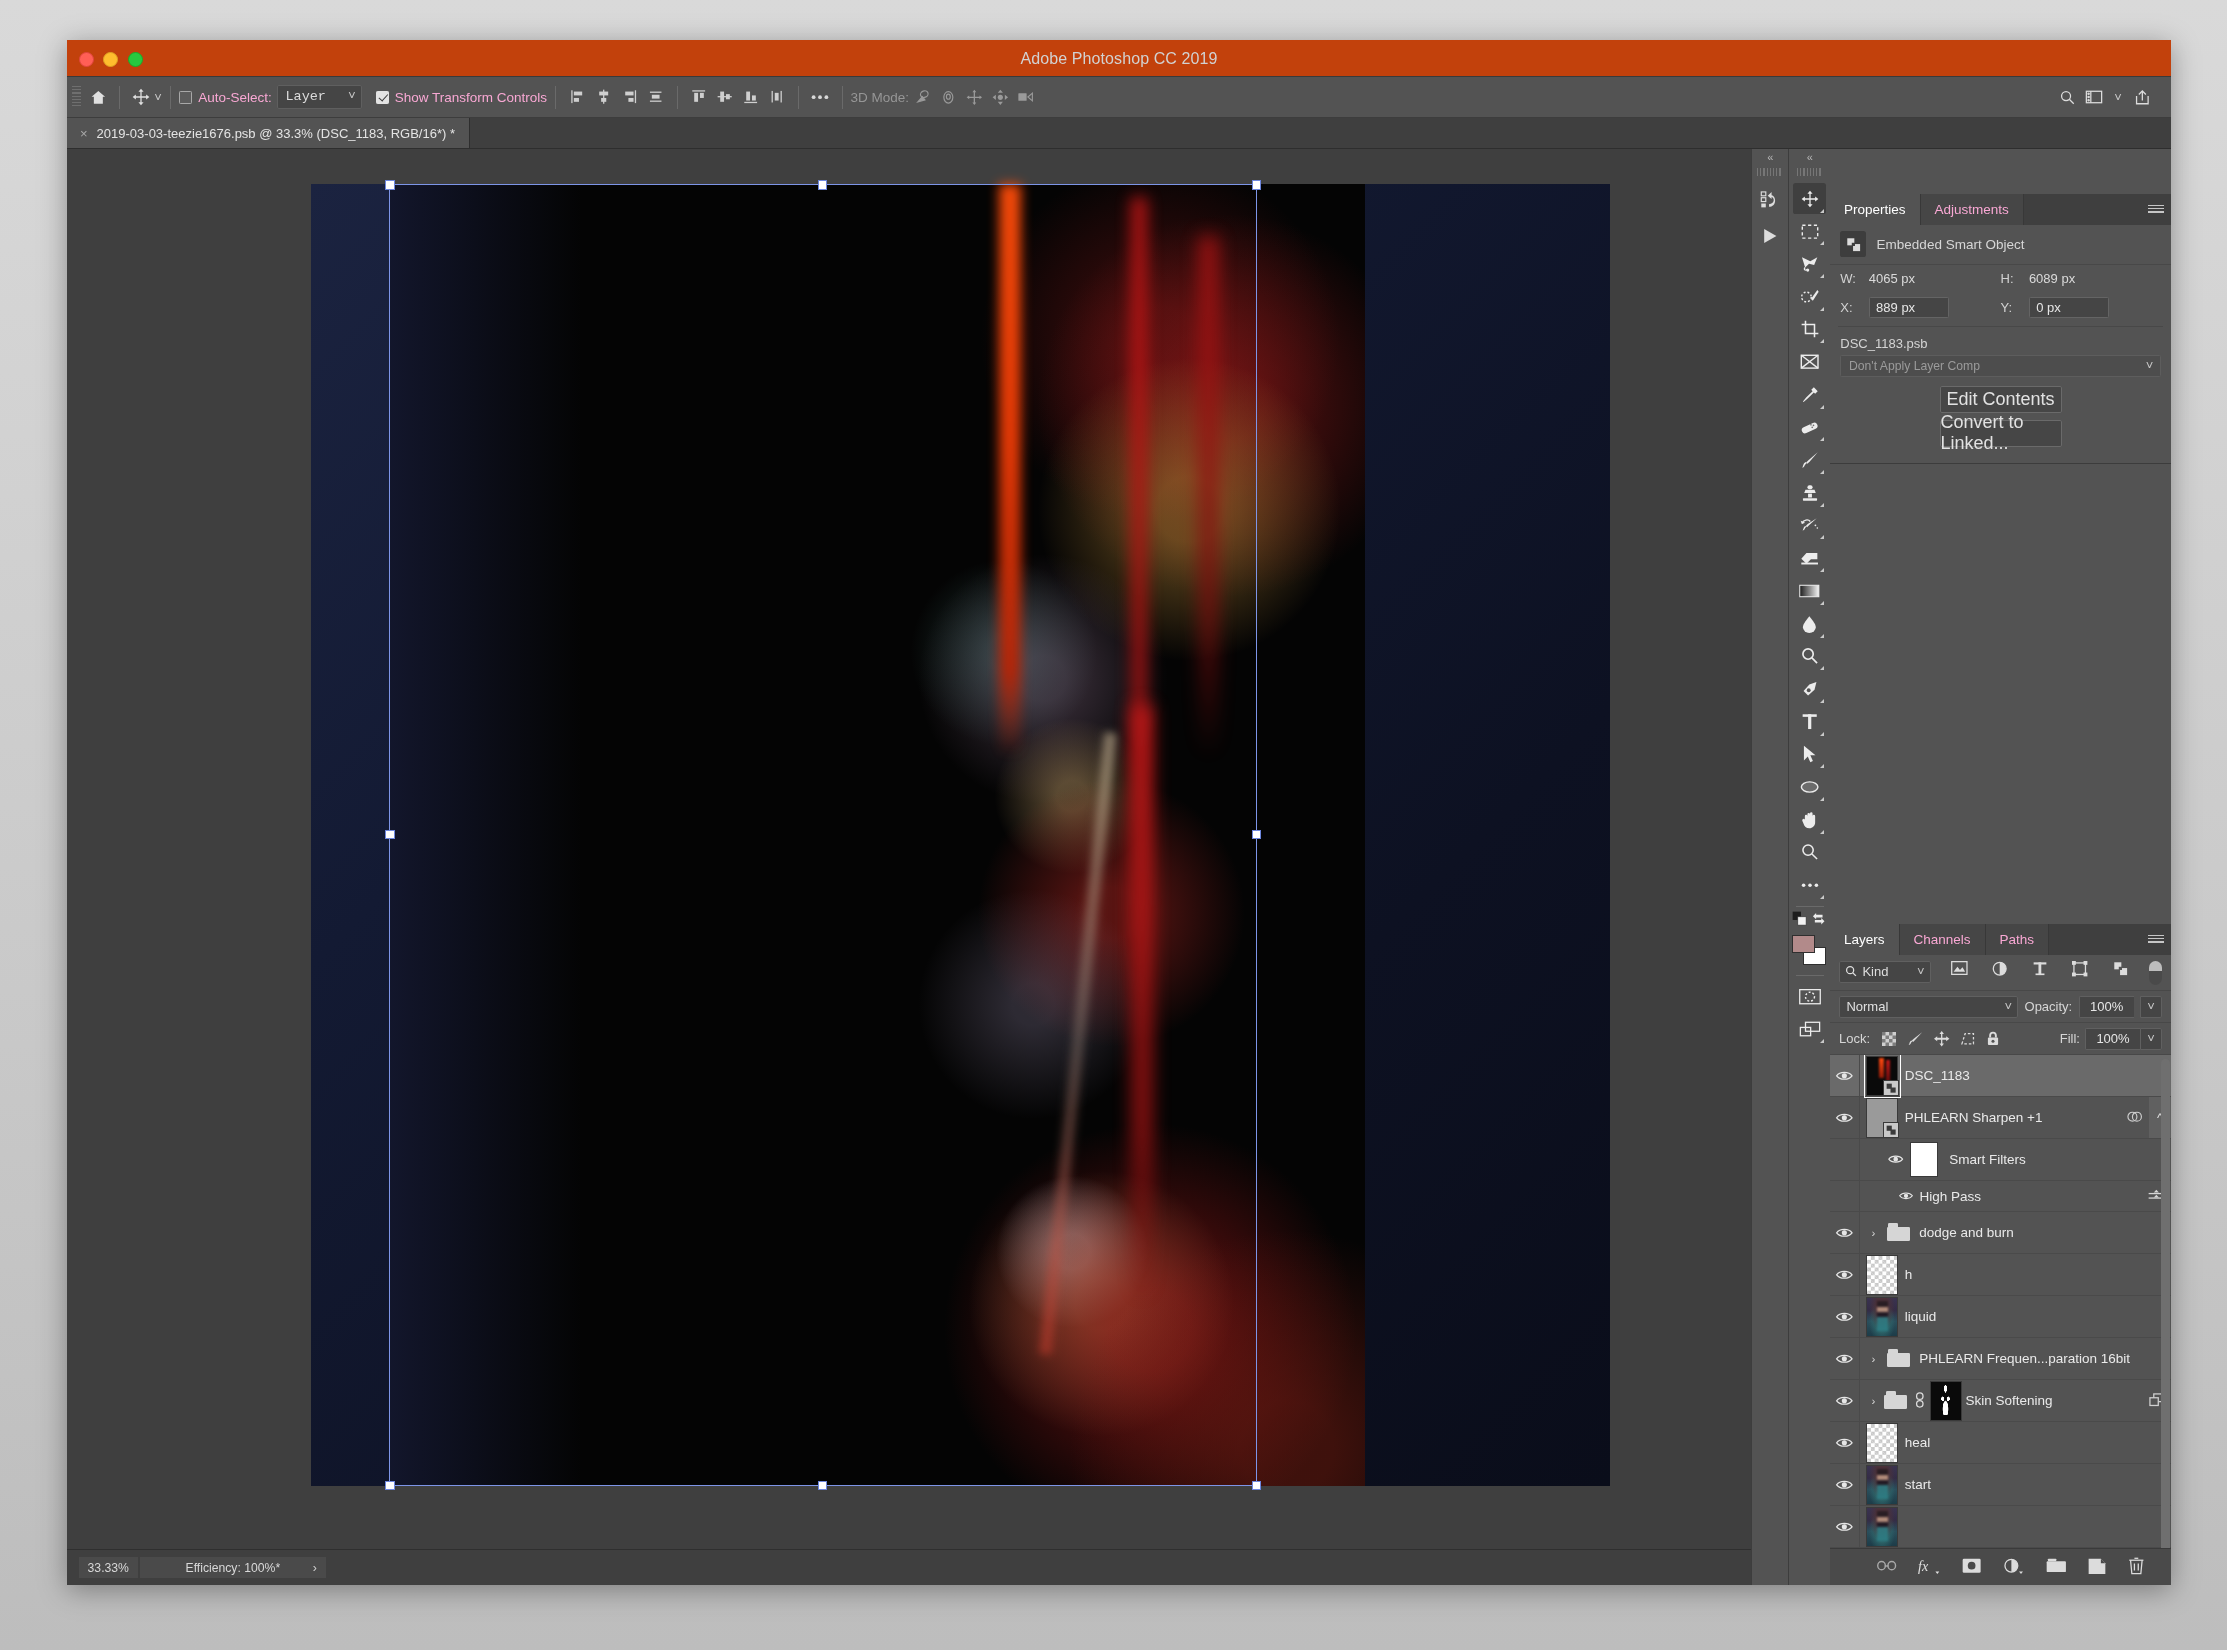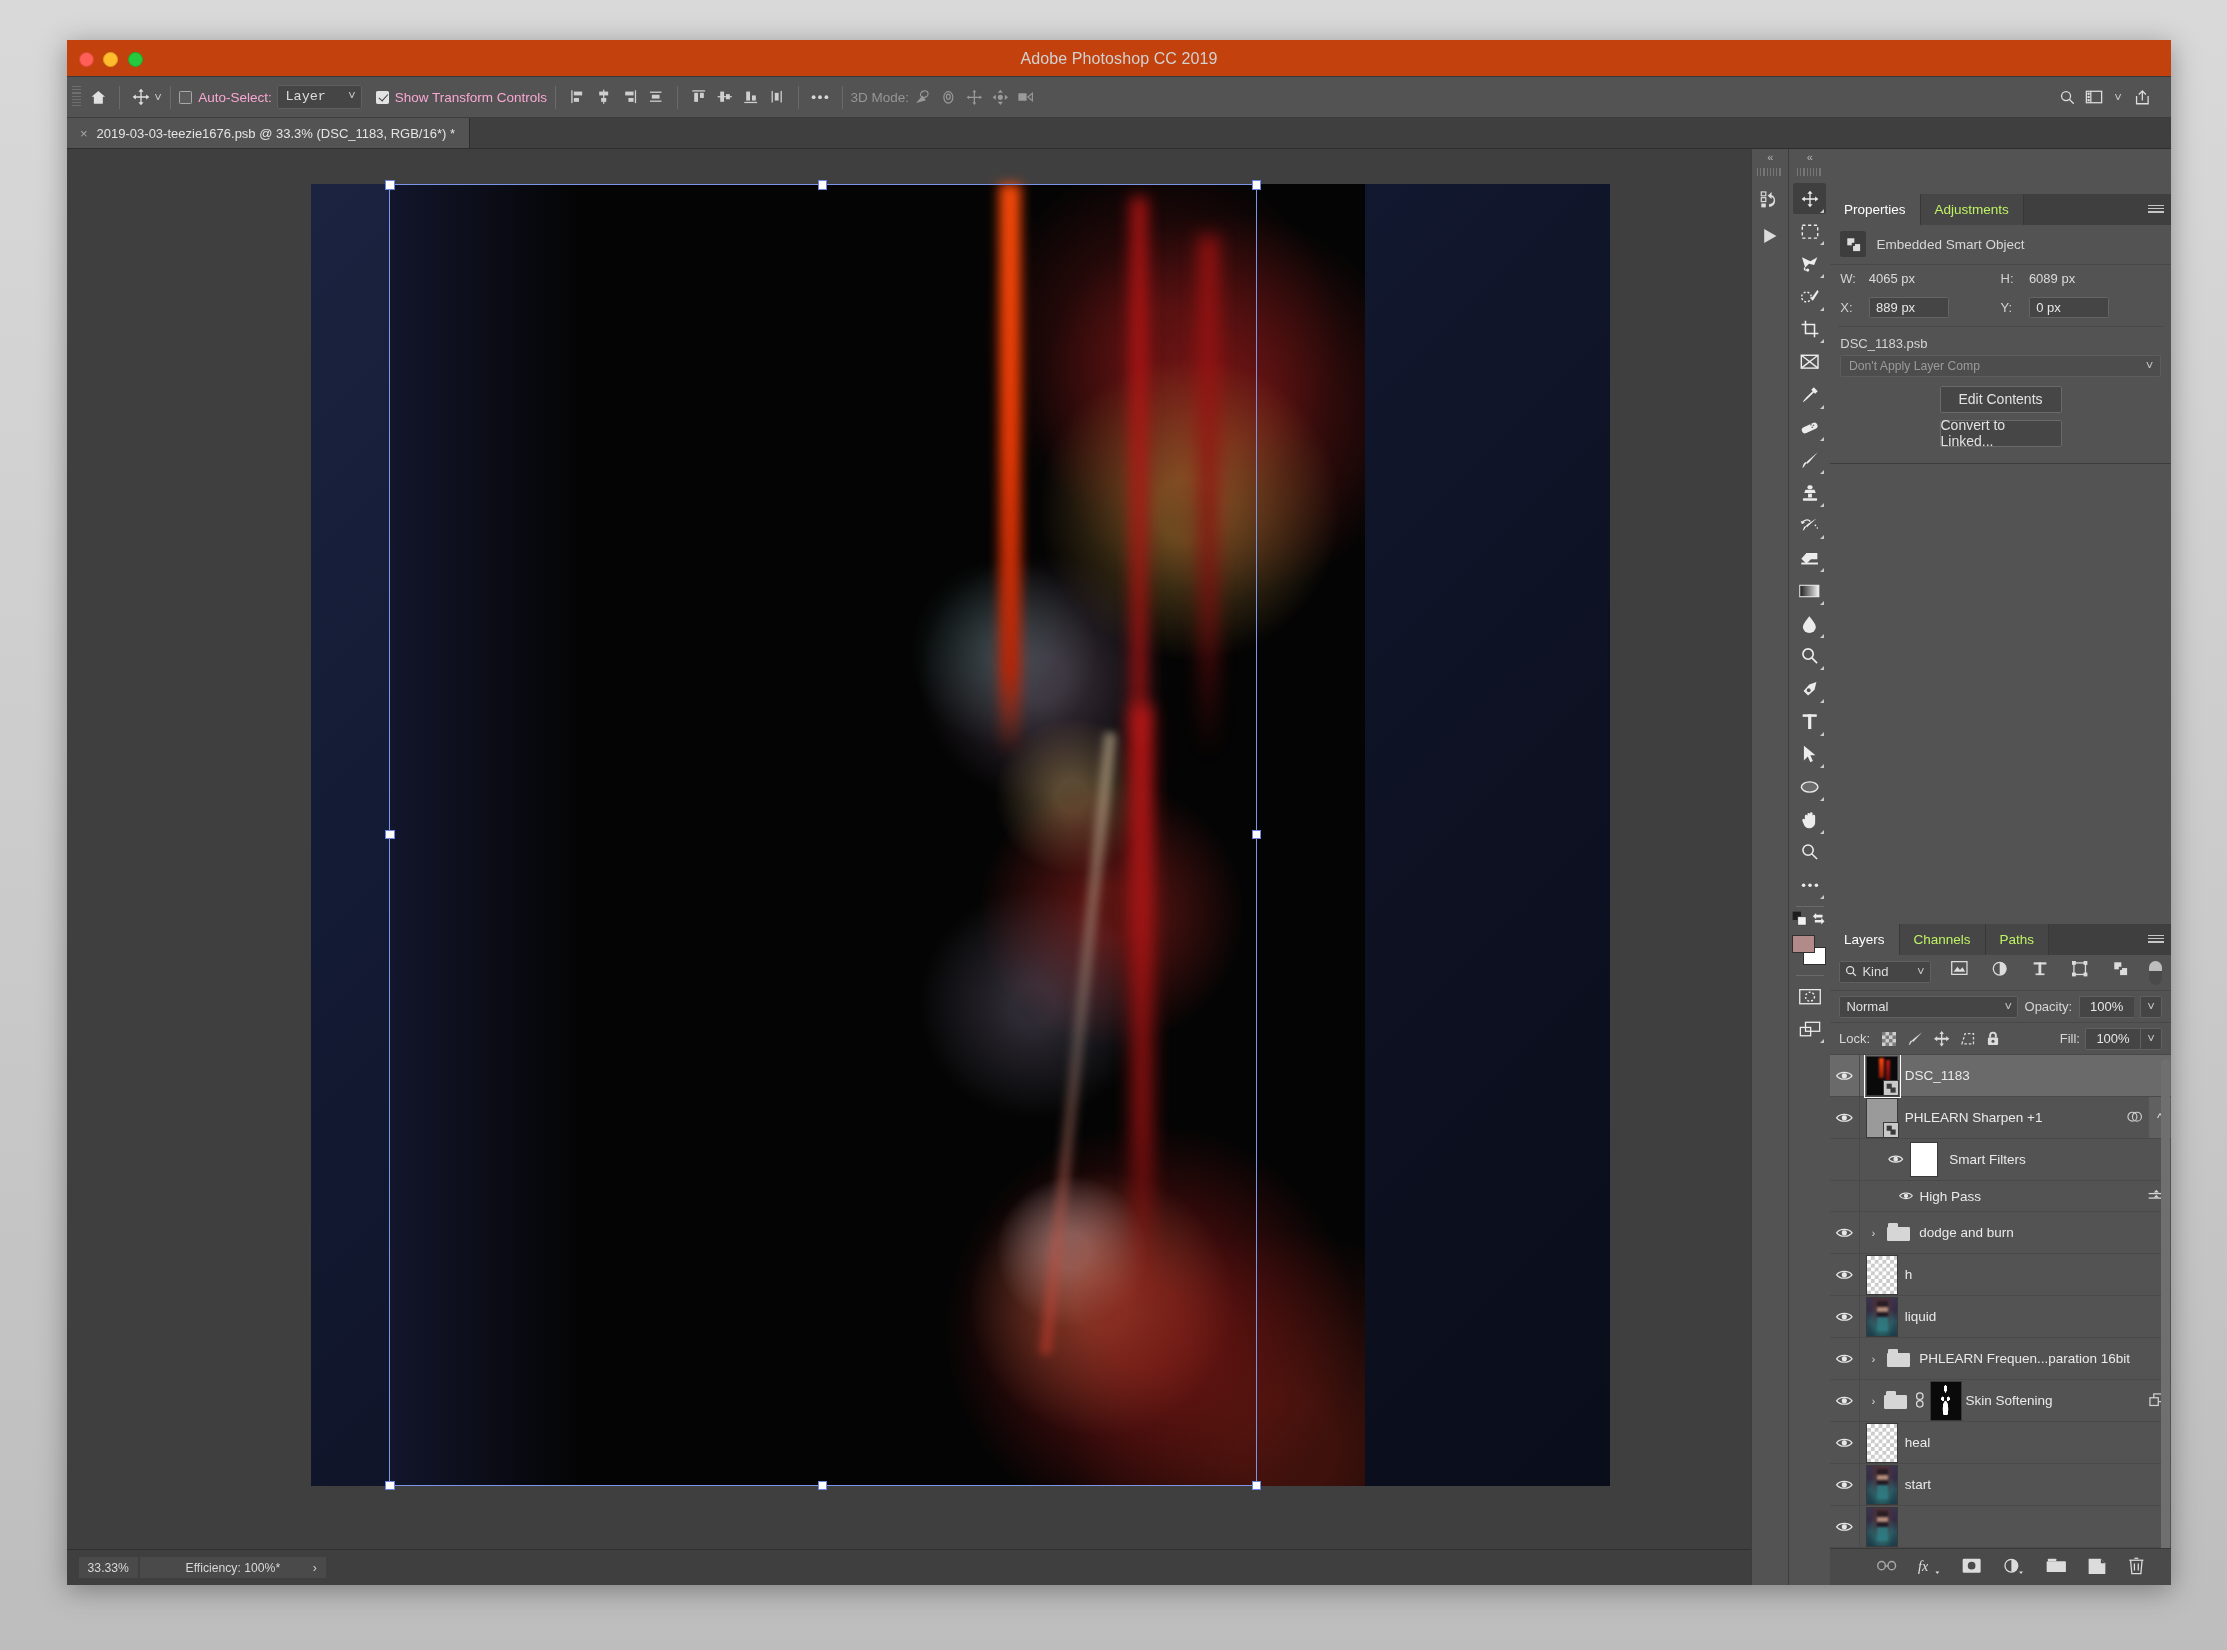--- a/index.html
+++ b/index.html
@@ -208,21 +208,21 @@
 
   
   #panels { width:341px; background:#535353; display:flex; flex-direction:column;margin-top:45px; }
 
   .panel-tabs {
     display:flex; align-items:stretch; height:31px;
     background:#3f3f3f; position:relative;
   }
   .ptab {
     padding:0 14px; display:flex; align-items:center;
-    font-size:13.5px; color:#bef264; background:#464646;
+    font-size:13.5px; color:#f9a8d4; background:#464646;
     border-right:0.6px solid #383838;
   }
   .ptab.active { background:#535353; color:#ffffff; }
   .ptab-fill { flex:1; background:#3f3f3f; }
   .pmenu {
     width:30px; display:flex; align-items:center; justify-content:center;
     background:#3f3f3f;
   }
   .pmenu i {
     display:block; width:15.4px; height:9px;
@@ -255,21 +255,21 @@
   .pr-filename { font-size:13px; color:#d4d4d4; padding:6.4px 10.3px 3.9px; }
   .pr-select {
     margin:0 10.3px 9px; height:22px; background:#4d4d4d; border:0.6px solid #5d5d5d;
     border-radius:1.3px; display:flex; align-items:center; justify-content:space-between;
     padding:0 6.4px 0 7.7px; font-size:12.2px; color:#9b9b9b;
   }
   .pr-btn {
     margin:0 auto 7px; width:122px; height:27px; background:#464646;
     border:0.6px solid #6a6a6a; border-radius:1.9px;
     display:flex; align-items:center; justify-content:center;
-    font-size:14px; color:#e2e2e2;
+    font-size:18px; color:#e2e2e2;
   }
   #props-spacer { flex:1; background:#535353; }
 
   
   #layers { display:flex; flex-direction:column; background:#535353; }
   .ly-filter {
     display:flex; align-items:flex-start; gap:18px; padding:5.1px 9px;
     border-bottom:0.6px solid #484848;
   }
   .kind-combo {

